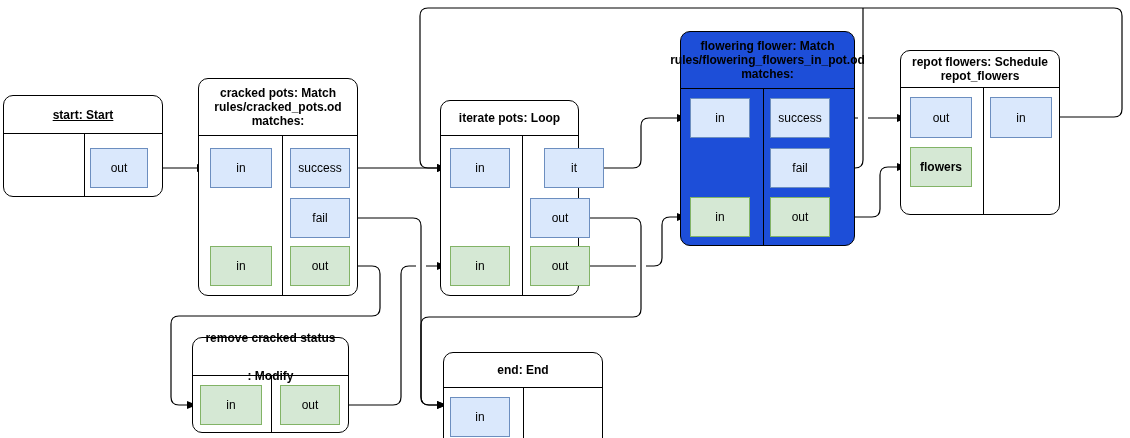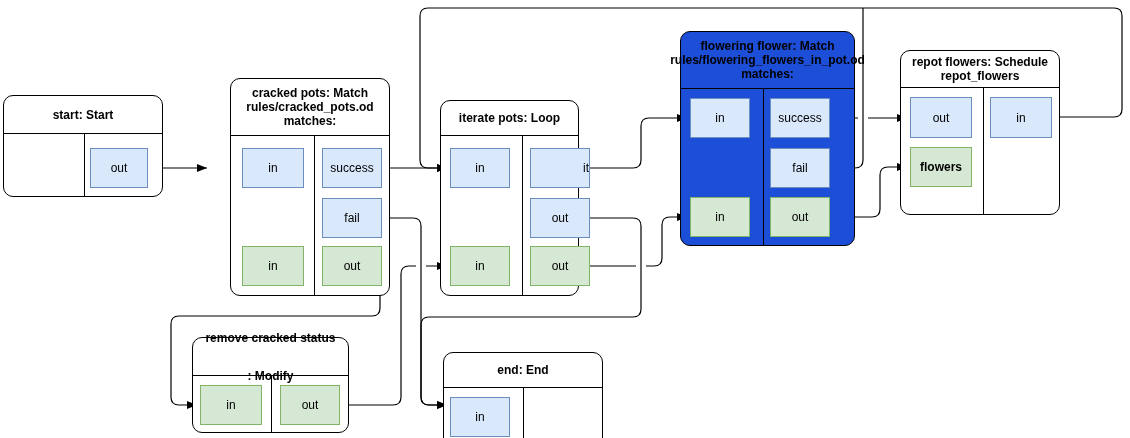--- a/index.html
+++ b/index.html
@@ -35,29 +35,29 @@
         <path d="M 340 405 L 393 405 Q 401 405 401 397 L 401 274 Q 401 266 409 266 L 416 266 M 426 266 L 447 266" fill="none" stroke="#000000" stroke-width="1.2" marker-end="url(#arrow)"></path>
         <path d="M 590 168 L 633 168 Q 641 168 641 160 L 641 126 Q 641 118 649 118 L 687 118" fill="none" stroke="#000000" stroke-width="1.2" marker-end="url(#arrow)"></path>
         <path d="M 590 218 L 633 218 Q 641 218 641 226 L 641 309 Q 641 317 633 317 L 429 317 Q 421 317 421 325 L 421 397 Q 421 405 429 405 L 447 405" fill="none" stroke="#000000" stroke-width="1.2" marker-end="url(#arrow)"></path>
         <path d="M 590 266 L 636 266 M 646 266 L 654 266 Q 662 266 662 258 L 662 225 Q 662 217 670 217 L 687 217" fill="none" stroke="#000000" stroke-width="1.2" marker-end="url(#arrow)"></path>
         <path d="M 830 118 L 858 118 M 868 118 L 907 118" fill="none" stroke="#000000" stroke-width="1.2" marker-end="url(#arrow)"></path>
         <path d="M 830 217 L 872 217 Q 880 217 880 209 L 880 175 Q 880 167 888 167 L 907 167" fill="none" stroke="#000000" stroke-width="1.2" marker-end="url(#arrow)"></path>
       </g>
   </svg>
   <div id="node-layer">
       <div class="node" style="left: 3px; top: 95px; width: 160px; height: 102px; border-color: rgb(0, 0, 0); background: rgb(255, 255, 255);">
-        <div class="node-title" style="height: 37px;">
+        <div class="node-title" style="height: 37px; text-decoration: underline;">
           <span>start: Start</span>
         </div>
         <div class="divider" style="left: 80px; top: 37px; height: 63px; background: rgb(0, 0, 0);"></div>
         <div class="port" style="left: 86px; top: 52px; width: 58px; height: 40px; background: rgb(218, 232, 252); border: 1px solid rgb(108, 142, 191);">
           <span>out</span>
         </div>
       </div>
-      <div class="node" style="left: 198px; top: 78px; width: 160px; height: 218px; border-color: rgb(0, 0, 0); background: rgb(255, 255, 255); margin-left: 32px;">
+      <div class="node" style="left: 198px; top: 78px; width: 160px; height: 218px; border-color: rgb(0, 0, 0); background: rgb(255, 255, 255);">
         <div class="node-title" style="height: 56px;">
           <span>cracked pots: Match</span>
           <span>rules/cracked_pots.od</span>
           <span>matches:</span>
         </div>
         <div class="divider" style="left: 83px; top: 56px; height: 160px; background: rgb(0, 0, 0);"></div>
         <div class="port" style="left: 11px; top: 69px; width: 62px; height: 40px; background: rgb(218, 232, 252); border: 1px solid rgb(108, 142, 191);">
           <span>in</span>
         </div>
         <div class="port" style="left: 91px; top: 69px; width: 60px; height: 40px; background: rgb(218, 232, 252); border: 1px solid rgb(108, 142, 191);">
@@ -74,21 +74,21 @@
         </div>
       </div>
       <div class="node" style="left: 440px; top: 100px; width: 139px; height: 196px; border-color: rgb(0, 0, 0); background: rgb(255, 255, 255);">
         <div class="node-title" style="height: 34px;">
           <span>iterate pots: Loop</span>
         </div>
         <div class="divider" style="left: 81px; top: 34px; height: 160px; background: rgb(0, 0, 0);"></div>
         <div class="port" style="left: 9px; top: 47px; width: 60px; height: 40px; background: rgb(218, 232, 252); border: 1px solid rgb(108, 142, 191);">
           <span>in</span>
         </div>
-        <div class="port" style="left: 89px; top: 47px; width: 60px; height: 40px; background: rgb(218, 232, 252); border: 1px solid rgb(108, 142, 191); justify-content: flex-end;">
+        <div class="port" style="left: 103px; top: 47px; width: 60px; height: 40px; background: rgb(218, 232, 252); border: 1px solid rgb(108, 142, 191);">
           <span>it</span>
         </div>
         <div class="port" style="left: 89px; top: 97px; width: 60px; height: 40px; background: rgb(218, 232, 252); border: 1px solid rgb(108, 142, 191);">
           <span>out</span>
         </div>
         <div class="port" style="left: 9px; top: 145px; width: 60px; height: 40px; background: rgb(213, 232, 212); border: 1px solid rgb(130, 179, 102);">
           <span>in</span>
         </div>
         <div class="port" style="left: 89px; top: 145px; width: 60px; height: 40px; background: rgb(213, 232, 212); border: 1px solid rgb(130, 179, 102);">
           <span>out</span>

